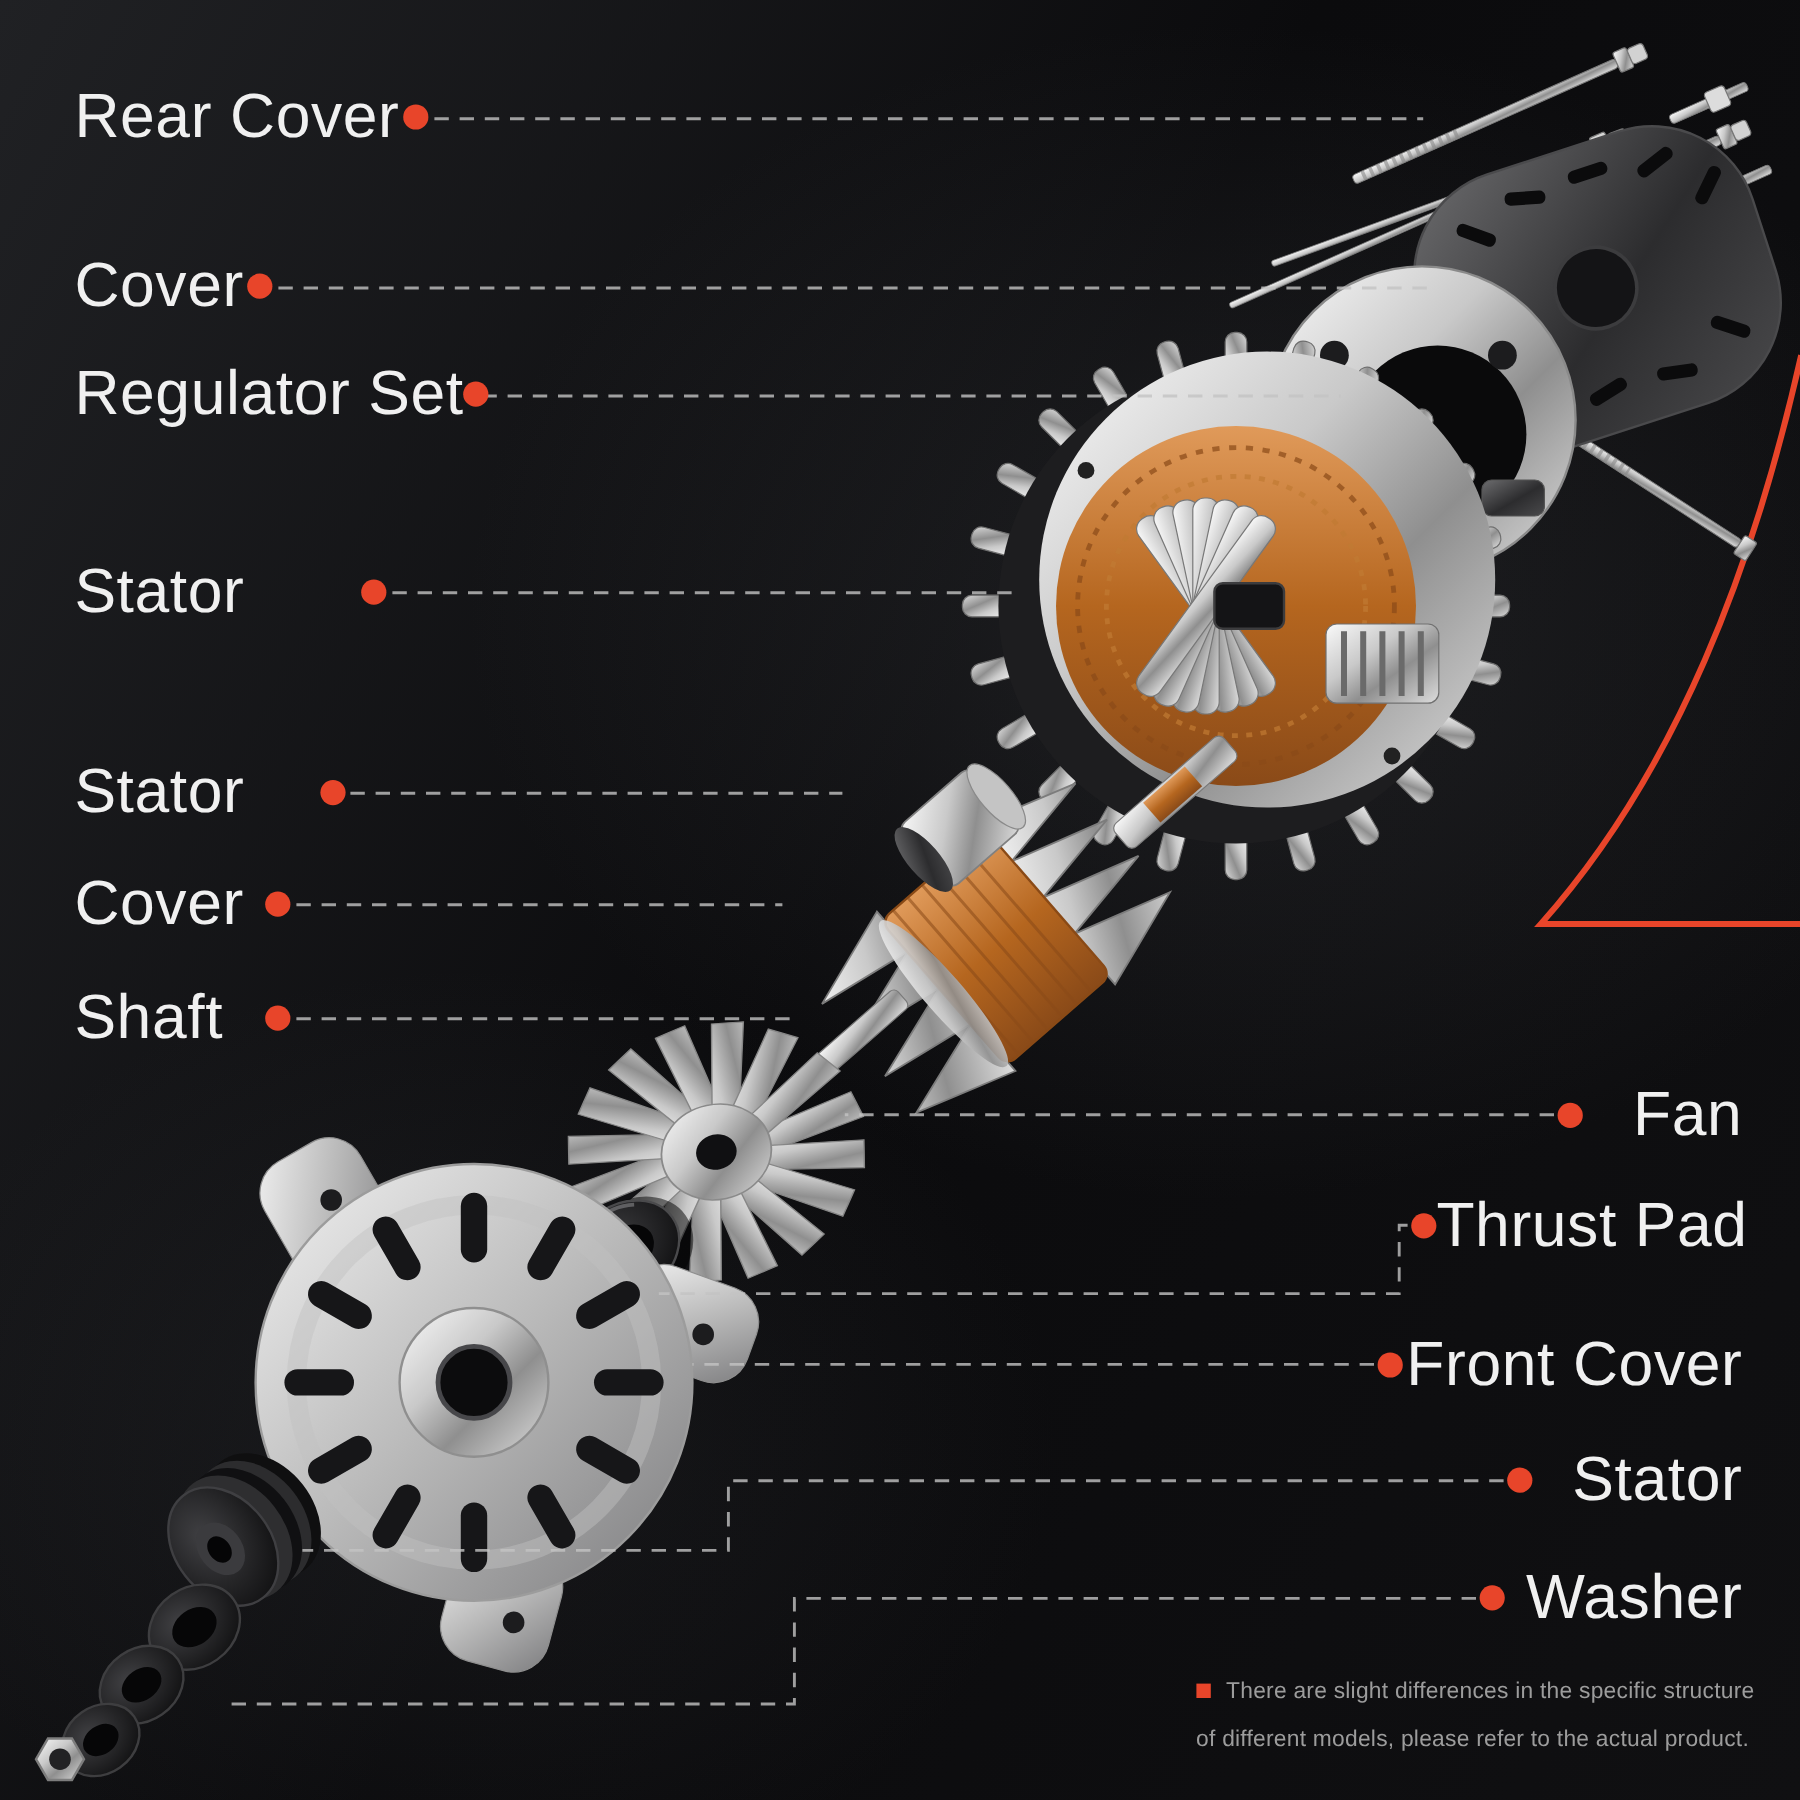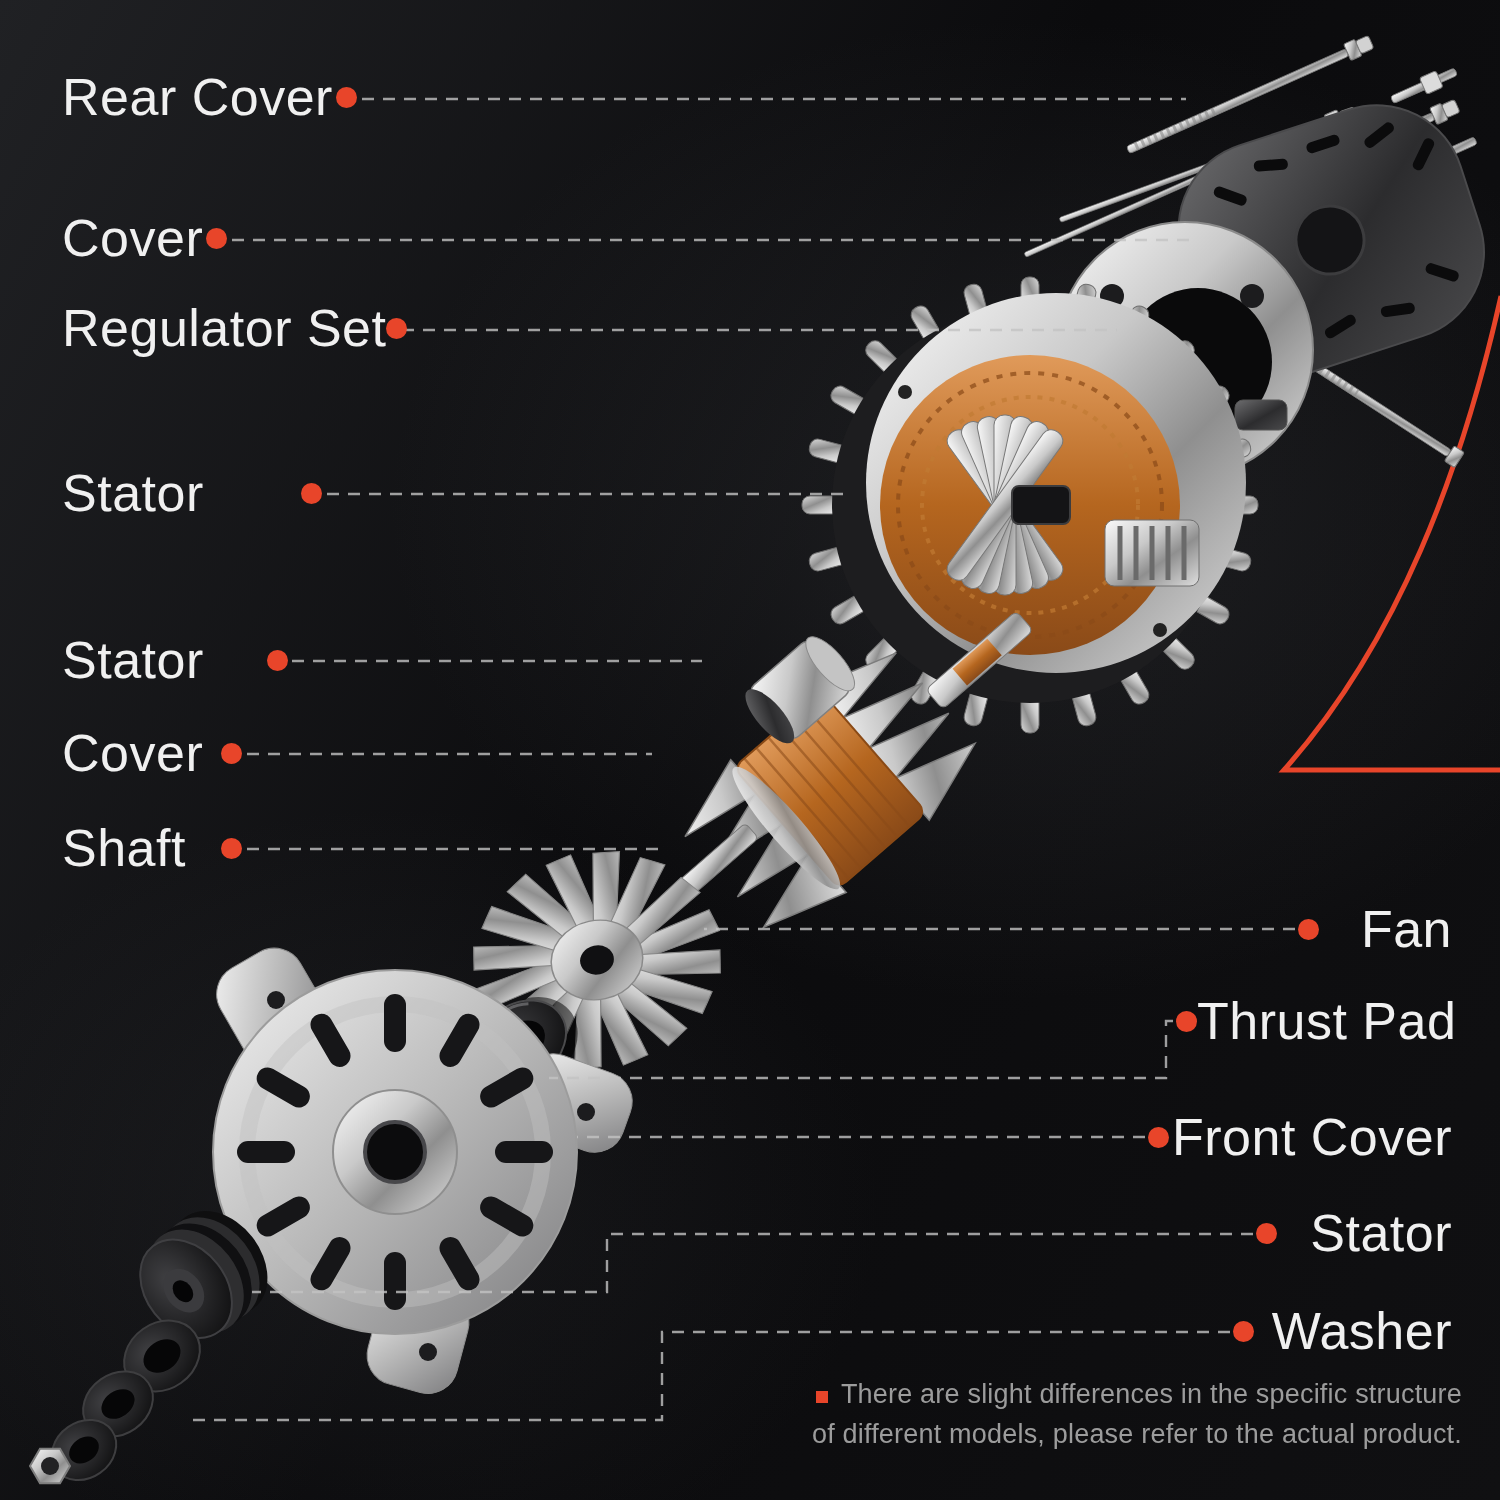--- a/index.html
+++ b/index.html
@@ -26,22 +26,22 @@
   .ll4{left:62px;top:635px;width:226px}
   .ll5{left:62px;top:728px;width:180px}
   .ll6{left:62px;top:823px;width:180px}
   
   .lr0{left:1298px;top:904px;width:154px}
   .lr1{left:1176px;top:996px;width:276px}
   .lr2{left:1148px;top:1112px;width:304px}
   .lr3{left:1256px;top:1208px;width:196px}
   .lr4{left:1233px;top:1306px;width:219px}
   .disclaimer{
-    position:absolute;right:38px;bottom:46px;text-align:right;
-    color:#9c9c9c;font-size:27px;line-height:40px;letter-spacing:.2px;
+    position:absolute;right:38px;bottom:30px;
+    color:#9c9c9c;font-size:19px;line-height:40px;letter-spacing:.2px;
   }
   .disc-bullet{display:inline-block;width:12px;height:12px;background:#e8452a;margin-right:13px;}
   .leader{fill:none;stroke:rgba(195,195,195,.8);stroke-width:2.4;stroke-dasharray:12 9;}
 </style>
 </head>
 <body>
 
 <div class="stage">
 
   <svg class="illus" viewBox="0 0 1500 1500">

